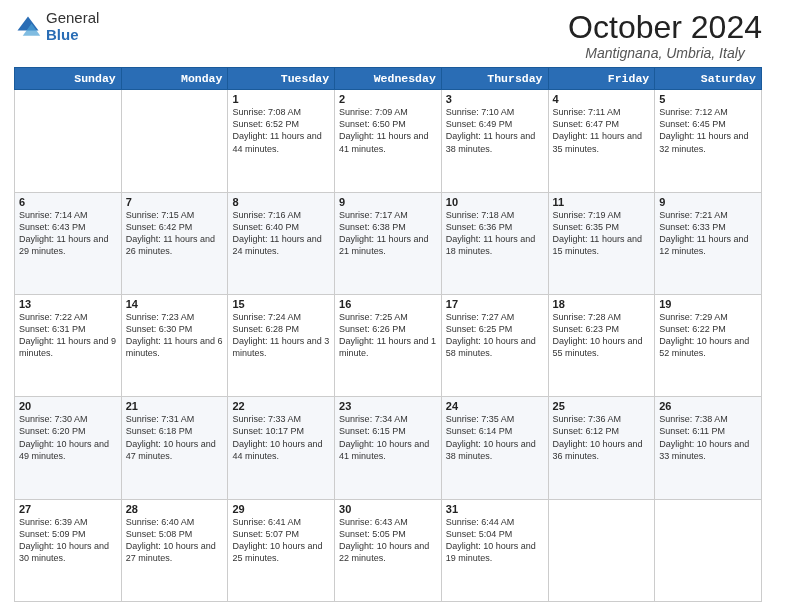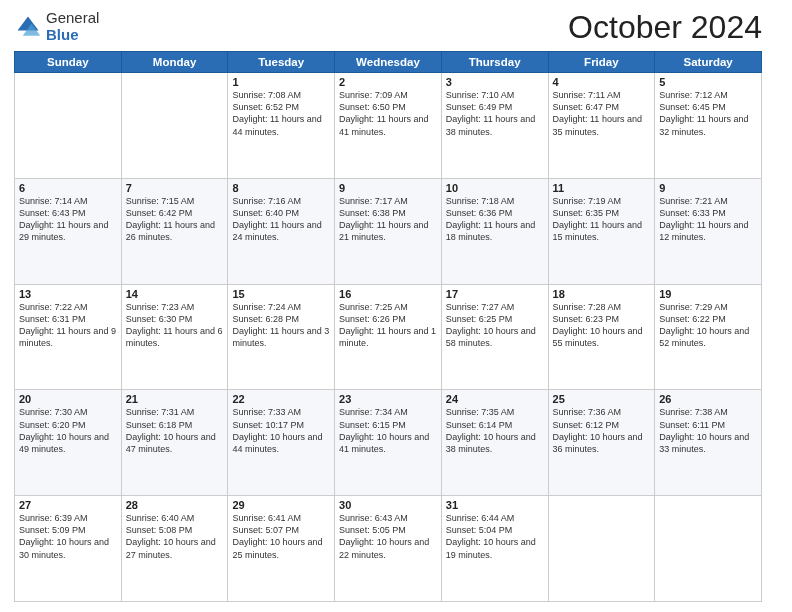--- a/index.html
+++ b/index.html
@@ -65,22 +65,23 @@
       width: 100%;
       border-collapse: collapse;
       flex: 1;
     }
     .calendar th {
       background-color: #2a6db5;
       color: #fff;
       font-size: 11.5px;
       font-weight: 600;
       padding: 4px 5px;
-      text-align: center;
+      text-align: right;
       border: 1px solid #1a5a9a;
+      font-family: Liberation Mono, monospace;
     }
     .calendar td {
       border: 1px solid #ccc;
       vertical-align: top;
       padding: 3px 4px;
       width: calc(100% / 7);
       font-size: 9.5px;
       color: #333;
       background: #fff;
     }
@@ -113,20 +114,21 @@
         <polygon points="16,4 28,20 4,20" fill="#2a6db5"></polygon>
         <polygon points="20,12 30,26 10,26" fill="#4a9fd4" opacity="0.7"></polygon>
       </svg>
       <div class="logo-text">
         <span class="logo-general">General</span>
         <span class="logo-blue">Blue</span>
       </div>
     </div>
     <div class="title-block">
       <div class="month-title">October 2024</div>
+      <div class="location">Mantignana, Umbria, Italy</div>
     </div>
   </div>
 
   <table class="calendar">
     <thead>
       <tr>
         <th>Sunday</th>
         <th>Monday</th>
         <th>Tuesday</th>
         <th>Wednesday</th>

